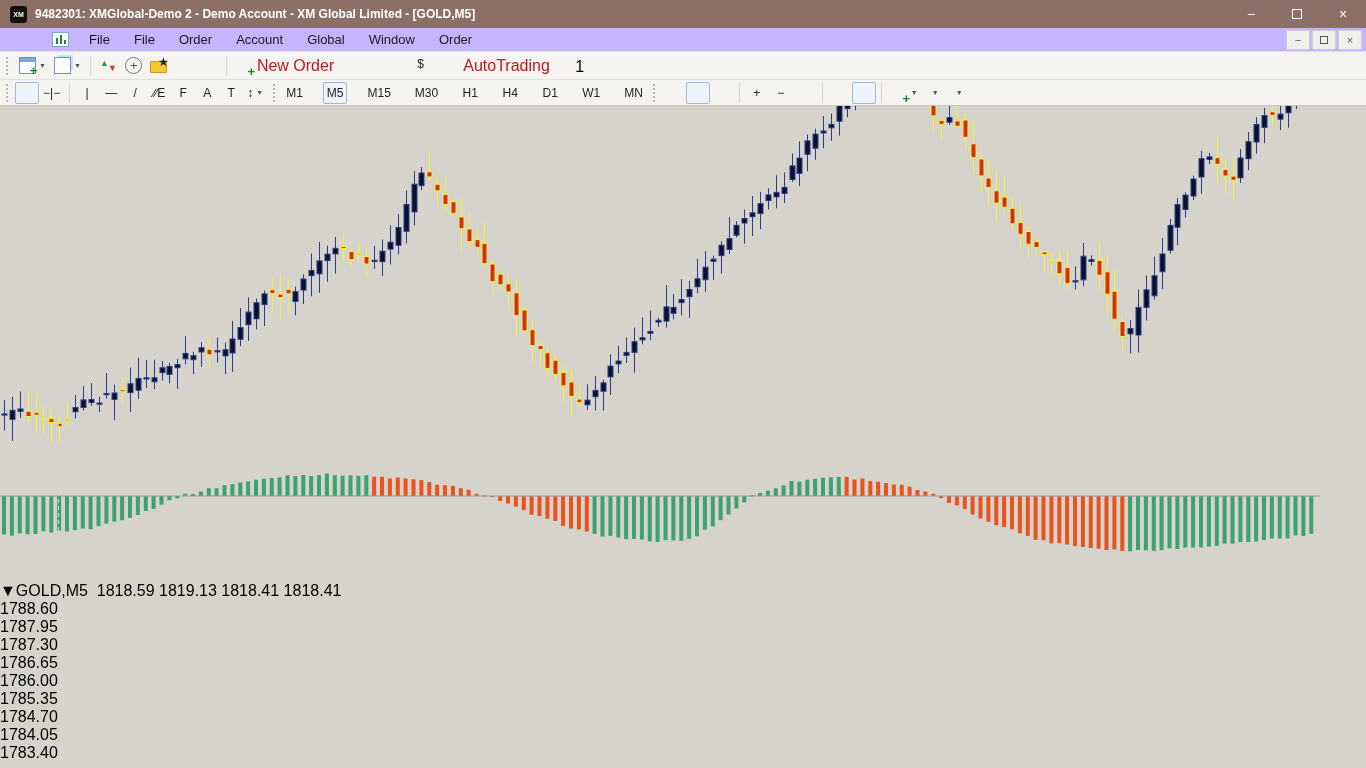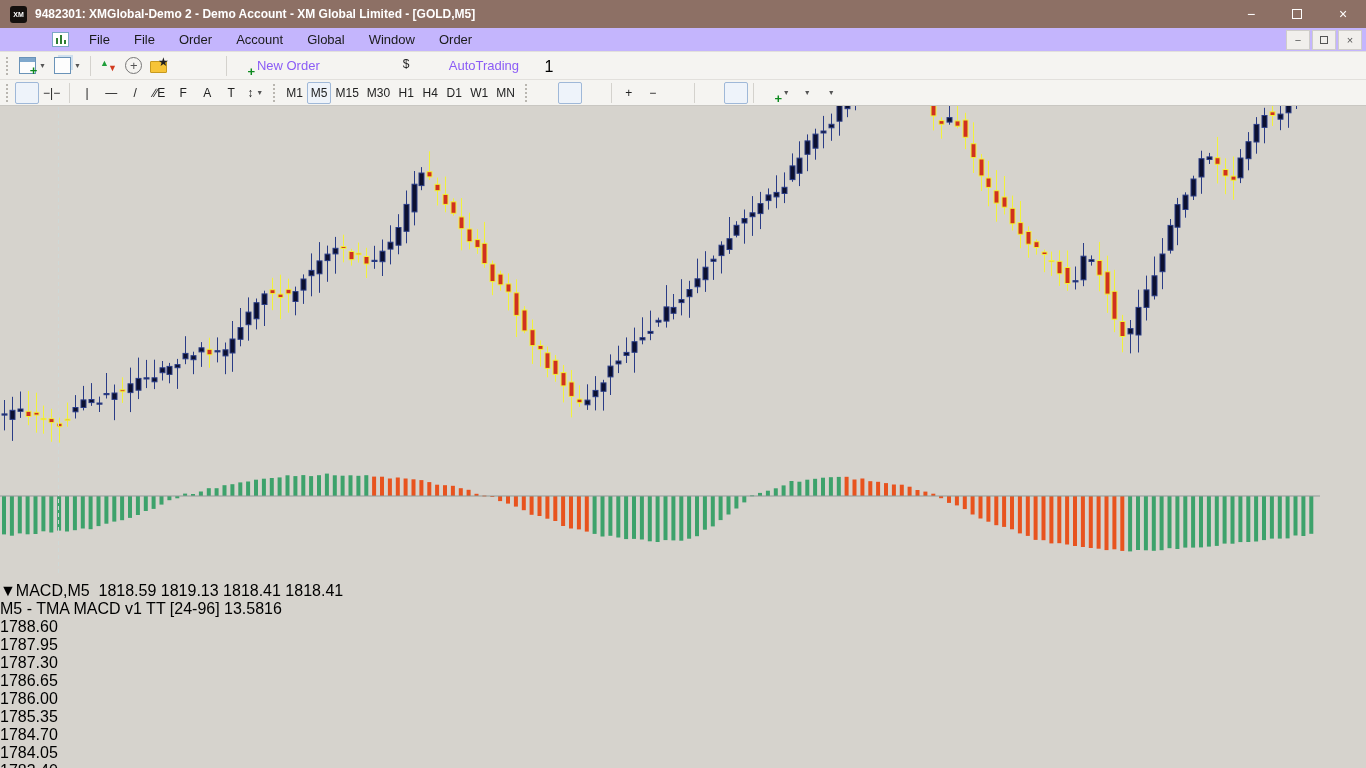--- a/index.html
+++ b/index.html
@@ -26,21 +26,21 @@
 
   
   .toolbar { position:absolute; left:0; width:1366px; background:#f5f4f1; display:flex; align-items:center; }
   .tb1 { top:52px; height:28px; border-bottom:1px solid #e2e0dc; }
   .tb2 { top:80px; height:26px; border-bottom:1px solid #c9c7c2; }
   .grip { width:5px; height:18px; border-left:2px dotted #b9b6b0; margin:0 4px 0 6px; }
   .vsep { width:1px; height:20px; background:#d4d2cd; margin:0 5px; }
   .tbtn { height:22px; min-width:24px; display:flex; align-items:center; justify-content:center; padding:0 3px; border:1px solid transparent; border-radius:2px; font-size:12px; color:#222; position:relative; }
   .tbtn.sel { background:#eef3fa; border-color:#9fb8d8; }
   .dd { font-size:7px; color:#555; margin-left:3px; }
-  .tlabel { font-size:13px; margin-left:4px; color:#8b5cf6; }
+  .tlabel { font-size:16px; margin-left:4px; color:#b91c1c; }
 
   .ic { width:17px; height:17px; position:relative; display:inline-block; }
   .ic-window { background:#fdfdfd; border:1px solid #6a93b8; }
   .ic-window::before { content:""; position:absolute; left:0; top:0; right:0; height:4px; background:#7fa8cc; }
   .plus-badge { position:absolute; right:-4px; bottom:-4px; width:11px; height:11px; color:#0d8a1f; font-weight:bold; font-size:13px; line-height:10px; text-align:center; }
   .ic-profiles { background:#fdfdfd; border:1px solid #6a93b8; box-shadow:3px -3px 0 -1px #cfe0ee; }
   .ic-updown::before { content:"▲"; color:#1e9e3a; position:absolute; left:0; top:1px; font-size:9px; }
   .ic-updown::after { content:"▼"; color:#d23a1e; position:absolute; right:0; bottom:1px; font-size:9px; }
   .ic-cross { border:1px solid #777; border-radius:50%; }
   .ic-cross::before { content:"+"; position:absolute; left:4px; top:0px; font-size:13px; color:#555; }
@@ -329,21 +329,21 @@
         <span class="glyph">A</span>
       </div>
     <div class="tbtn">
         <span class="ic-tbox">T</span>
       </div>
     <div class="tbtn">
         <span class="glyph">↕</span>
         <span class="dd">▼</span>
       </div>
     <div class="grip"></div>
-    <div id="tf-group" style="display:flex;gap:0">
+    <div id="tf-group" style="display:flex;gap:16px">
         <div class="tbtn">M1</div>
         <div class="tbtn sel">M5</div>
         <div class="tbtn">M15</div>
         <div class="tbtn">M30</div>
         <div class="tbtn">H1</div>
         <div class="tbtn">H4</div>
         <div class="tbtn">D1</div>
         <div class="tbtn">W1</div>
         <div class="tbtn">MN</div>
       </div>
@@ -908,20 +908,19 @@
           <line x1="1296.5" y1="73.0" x2="1296.5" y2="109.0" stroke="#2a3c86" stroke-width="1"></line>
           <rect x="1294.0" y="87.5" width="5" height="13.8" fill="#0c1030" stroke="#2a3c86" stroke-width="1"></rect>
           <line x1="1303.5" y1="62.0" x2="1303.5" y2="100.8" stroke="#2a3c86" stroke-width="1"></line>
           <rect x="1301.0" y="77.0" width="5" height="14.7" fill="#0c1030" stroke="#2a3c86" stroke-width="1"></rect>
           <line x1="1311.5" y1="63.3" x2="1311.5" y2="100.1" stroke="#2a3c86" stroke-width="1"></line>
           <rect x="1309.0" y="76.4" width="5" height="5.1" fill="#0c1030" stroke="#2a3c86" stroke-width="1"></rect>
         </g>
         <line x1="58.5" y1="2" x2="58.5" y2="576" stroke="#cfd8d6" stroke-width="1" stroke-dasharray="4 3"></line>
       </svg>
     <div class="chart-label">
-      <span class="tri">▼</span><span>MACD,M5</span>&nbsp;&nbsp;<span>1818.59 1819.13 1818.41 1818.41</span>
+      <span class="tri">▼</span><span>GOLD,M5</span>&nbsp;&nbsp;<span>1818.59 1819.13 1818.41 1818.41</span>
     </div>
-    <div class="ind-label">M5 - TMA MACD v1 TT [24-96] 13.5816</div>
     <div class="cw-bordertop"></div>
     <div class="cw-borderleft"></div>
   <div class="paxis-label" style="top: 25px;">1788.60</div><div class="paxis-tick" style="top: 25px;"></div><div class="paxis-label" style="top: 59px;">1787.95</div><div class="paxis-tick" style="top: 59px;"></div><div class="paxis-label" style="top: 93px;">1787.30</div><div class="paxis-tick" style="top: 93px;"></div><div class="paxis-label" style="top: 126px;">1786.65</div><div class="paxis-tick" style="top: 126px;"></div><div class="paxis-label" style="top: 160px;">1786.00</div><div class="paxis-tick" style="top: 160px;"></div><div class="paxis-label" style="top: 194px;">1785.35</div><div class="paxis-tick" style="top: 194px;"></div><div class="paxis-label" style="top: 228px;">1784.70</div><div class="paxis-tick" style="top: 228px;"></div><div class="paxis-label" style="top: 261px;">1784.05</div><div class="paxis-tick" style="top: 261px;"></div><div class="paxis-label" style="top: 295px;">1783.40</div><div class="paxis-tick" style="top: 295px;"></div><div class="paxis-tick" style="top: 329px;"></div><div class="paxis-tick" style="top: 363px;"></div><div class="paxis-tick" style="top: 396px;"></div><div class="paxis-tick" style="top: 430px;"></div><div class="paxis-tick" style="top: 464px;"></div><div class="time-tick" style="left: 27px;"></div><div class="time-tick" style="left: 90px;"></div><div class="time-tick" style="left: 153px;"></div><div class="time-tick" style="left: 216px;"></div><div class="time-tick" style="left: 279px;"></div><div class="time-tick" style="left: 342px;"></div><div class="time-tick" style="left: 405px;"></div><div class="time-tick" style="left: 468px;"></div><div class="time-tick" style="left: 531px;"></div><div class="time-tick" style="left: 594px;"></div><div class="time-tick" style="left: 657px;"></div><div class="time-tick" style="left: 720px;"></div><div class="time-tick" style="left: 783px;"></div><div class="time-tick" style="left: 846px;"></div><div class="time-tick" style="left: 909px;"></div><div class="time-tick" style="left: 972px;"></div><div class="time-tick" style="left: 1035px;"></div><div class="time-tick" style="left: 1098px;"></div><div class="time-tick" style="left: 1161px;"></div><div class="time-tick" style="left: 1224px;"></div><div class="time-tick" style="left: 1287px;"></div></div>
 
 </div>
 
 </body></html>

